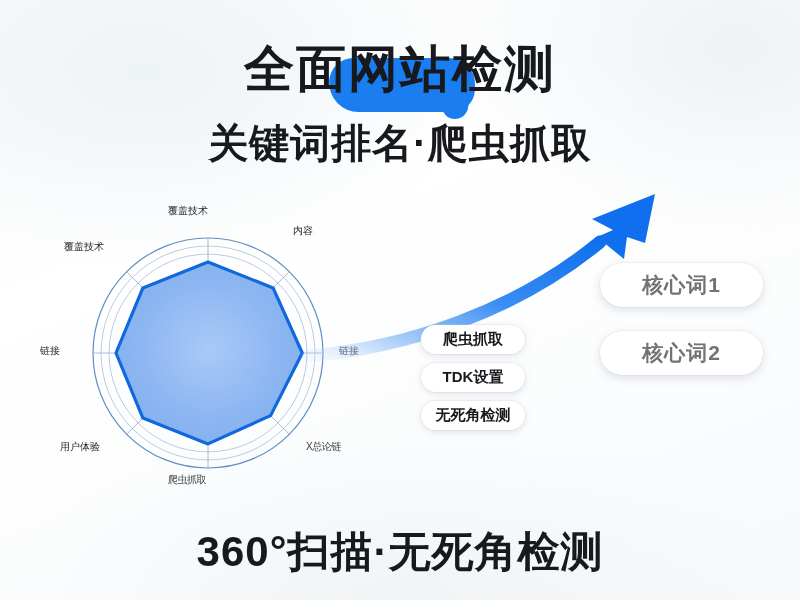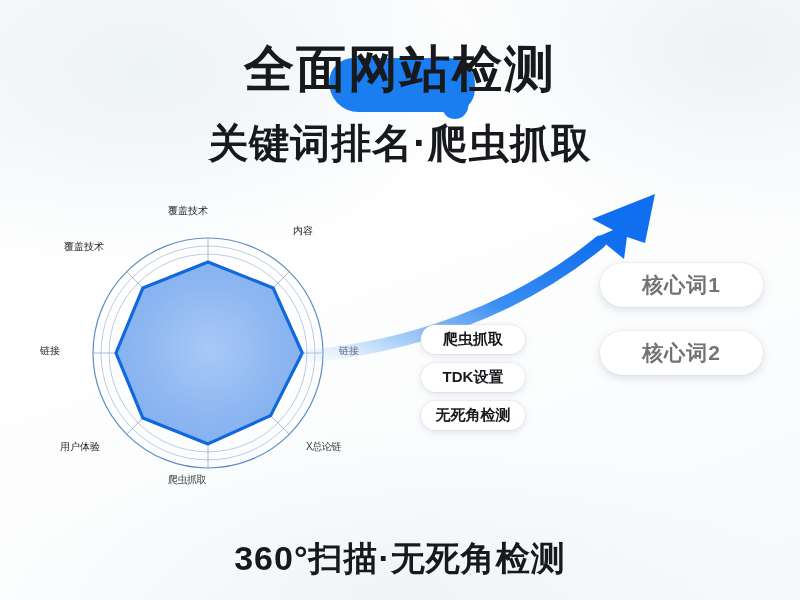--- a/index.html
+++ b/index.html
@@ -76,23 +76,22 @@
     background:#ffffff;
     border-radius:22px;
     box-shadow:0 3px 10px rgba(80,100,130,0.18), 0 0 0 0.5px rgba(214,221,230,0.5);
     font-size:21px;color:#737373;font-weight:bold;
     display:flex;align-items:center;justify-content:center;
     white-space:nowrap;letter-spacing:1px;
   }
   
   #footer{
     position:absolute;left:0;right:0;top:524px;text-align:center;
-    font-size:34px;font-weight:bold;color:#17191c;letter-spacing:1px;
+    font-size:42px;font-weight:bold;color:#17191c;letter-spacing:1px;
     white-space:nowrap;
-    margin-top:12px;
   }
 </style>
 </head>
 <body>
 
 <div id="poster">
 
   <div id="title-wrap">
     <div id="title-hl"></div>
     <div id="title">全面网站检测</div>

